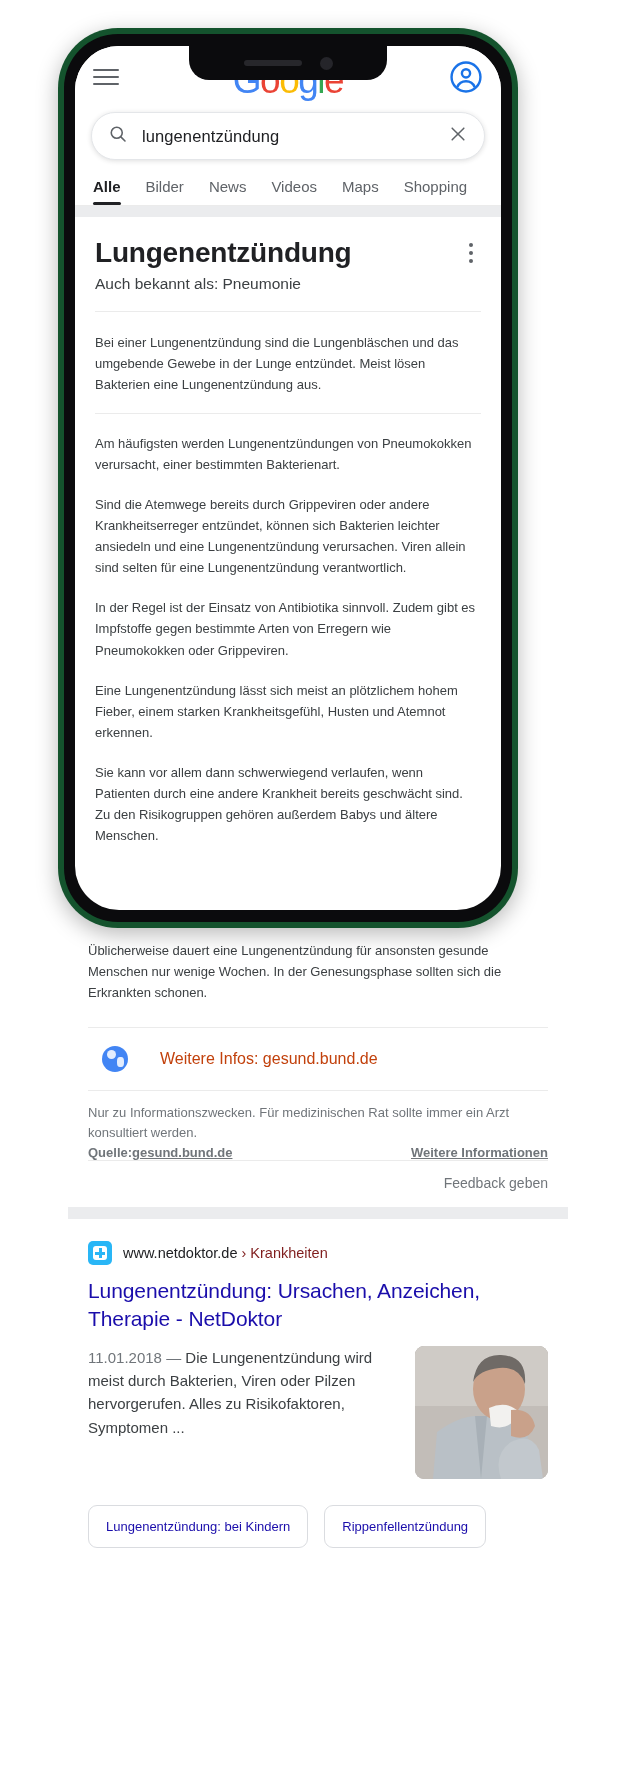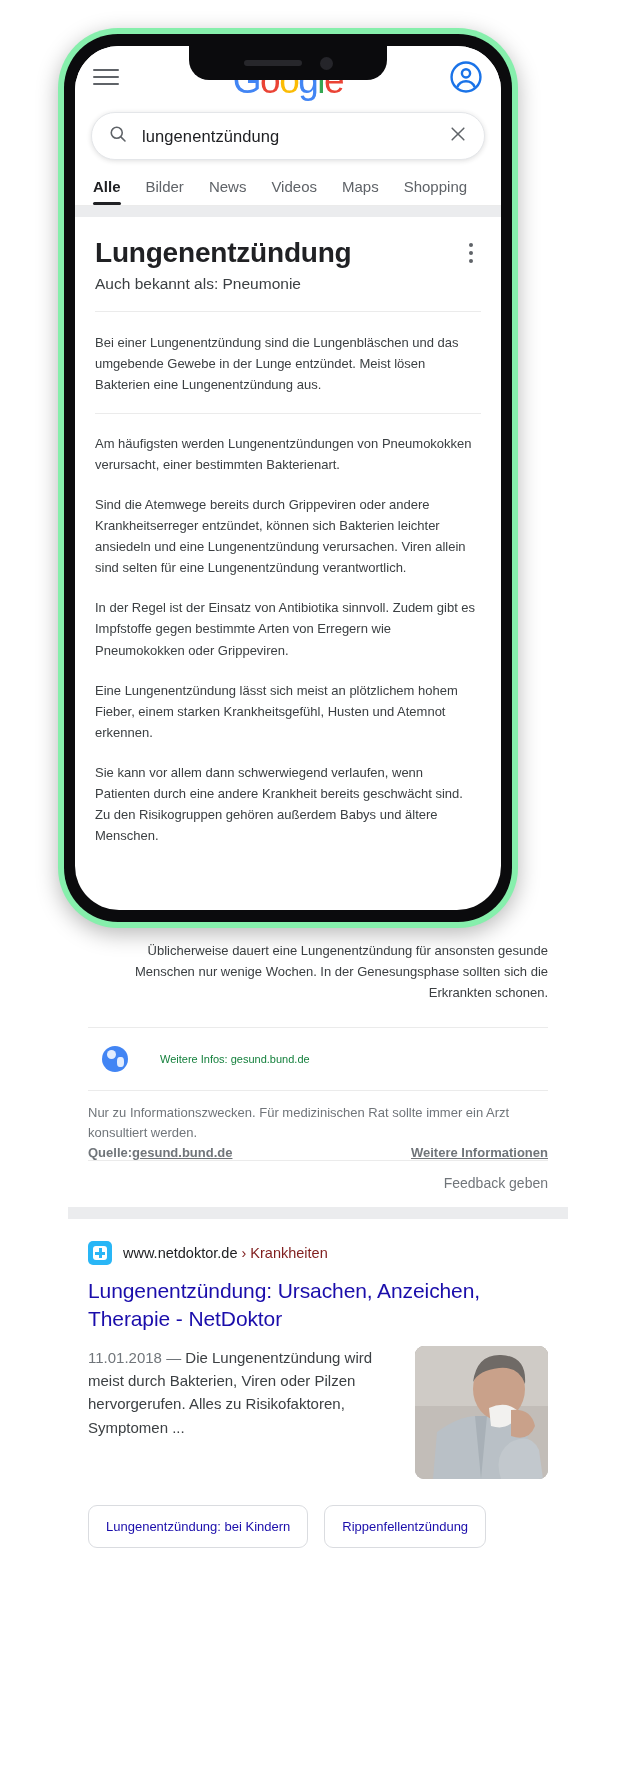--- a/index.html
+++ b/index.html
@@ -19,21 +19,21 @@
     left: 68px; top: 0; width: 500px;
     background: #fff;
   }
 
   
   .phone {
     position: absolute;
     left: 58px; top: 28px;
     width: 460px; height: 900px;
     border-radius: 60px;
-    background: #86efac;
+    background: #14532d;
     padding: 6px;
     box-shadow: 0 6px 22px rgba(0,0,0,.28);
     z-index: 30;
   }
   .phone-inner {
     width: 100%; height: 100%;
     border-radius: 54px;
     background: #0b0b0d;
     padding: 12px 11px;
     position: relative;
@@ -136,40 +136,40 @@
   .kp-body { padding: 0 20px; }
   .kp-divider { height: 1px; background: #ebebeb; margin: 18px 0 0; }
   .kp-para {
     font-size: 13px; line-height: 1.62; color: #3c4043;
     padding-top: 19px;
   }
   .kp-para.first { padding-top: 20px; }
 
   
   .below { padding: 0 20px; }
-  .below .kp-para { padding-top: 0; text-align: right; }
+  .below .kp-para { padding-top: 0; }
 
   .info-row {
     display: flex; align-items: center; gap: 32px;
     padding: 18px 0; border-top: 1px solid #ebebeb; border-bottom: 1px solid #ebebeb;
     margin-top: 24px;
   }
   .globe {
     width: 26px; height: 26px; border-radius: 50%;
     background: #4285F4; position: relative; flex: none; margin-left: 14px;
   }
   .globe:before {
     content:""; position:absolute; left: 5px; top: 4px; width: 9px; height: 9px;
     border-radius: 50%; background: #fff; opacity:.85;
   }
   .globe:after {
     content:""; position:absolute; right: 4px; bottom: 5px; width: 7px; height: 10px;
     border-radius: 40%; background: #fff; opacity:.85;
   }
-  .info-text { font-size: 11px; color: #15803d; }
+  .info-text { font-size: 16px; color: #c2410c; }
 
   .disclaimer { font-size: 13px; line-height: 1.55; color: #70757a; padding-top: 12px; }
   .src-row { display: flex; align-items: baseline; padding-top: 2px; font-size: 13px; color: #70757a; font-weight: bold; }
   .src-row u, .src-row .lnk { text-decoration: underline; }
   .src-row .right { margin-left: auto; }
 
   .feedback-row {
     border-top: 1px solid #ebebeb;
     padding: 14px 0 16px;
     text-align: right;

